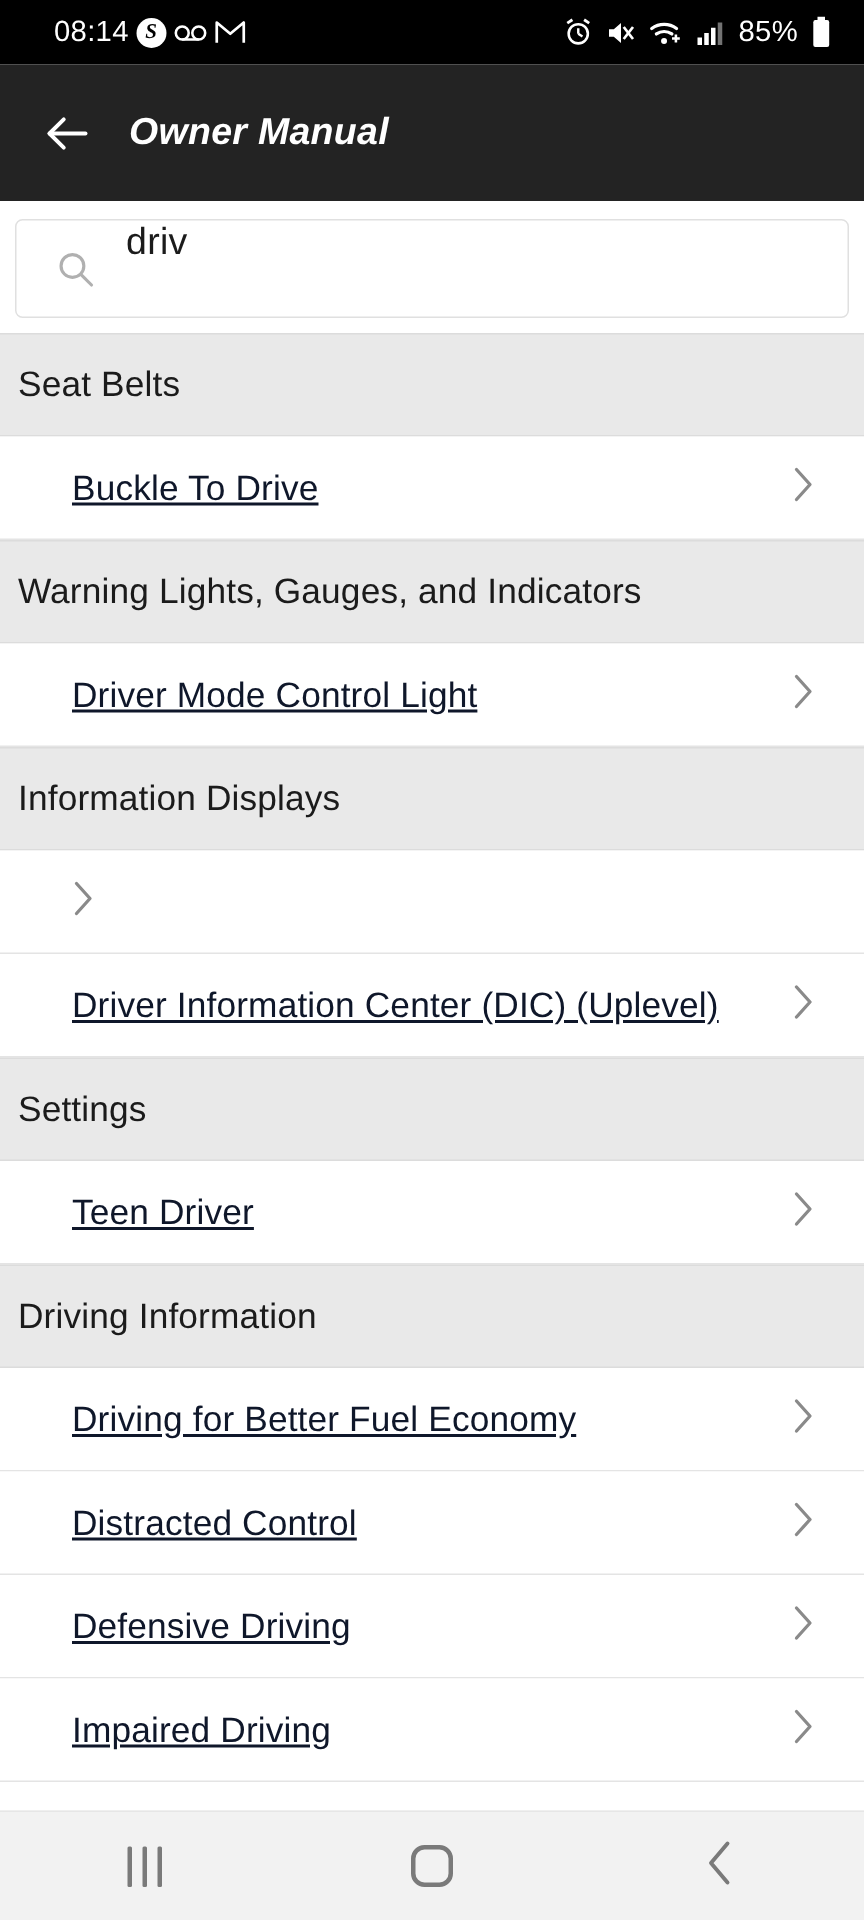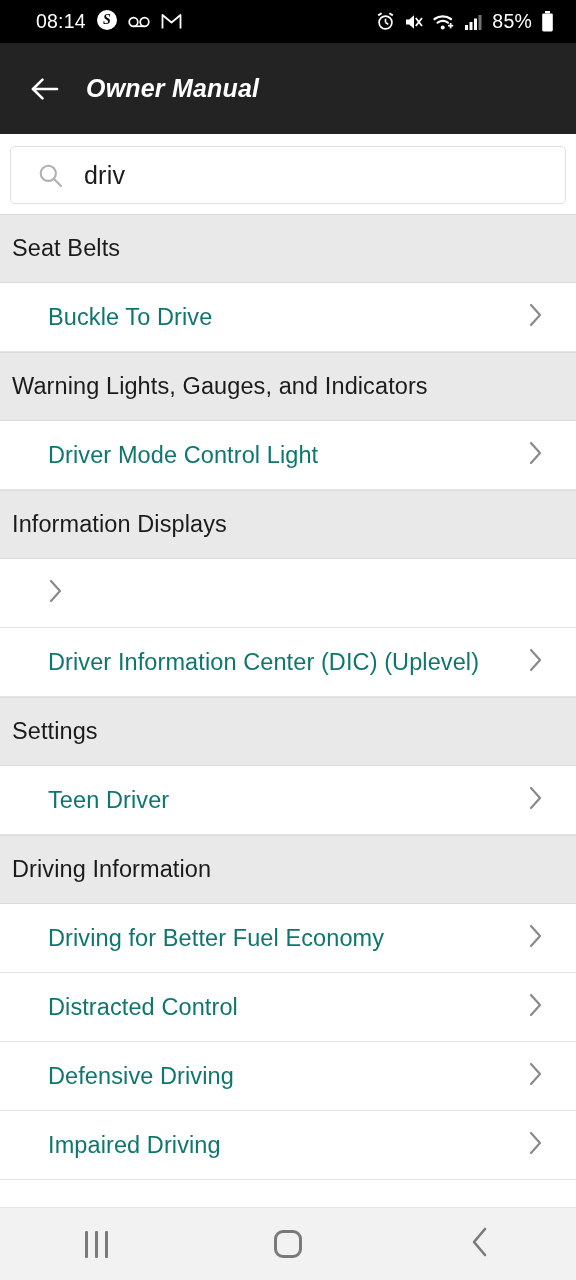--- a/index.html
+++ b/index.html
@@ -10,21 +10,21 @@
     overflow:hidden;
   }
   #screen { position:relative; width:576px; height:1280px; background:#ffffff; }
 
   
   .statusbar {
     height:43px; background:#000000; color:#ffffff;
     display:flex; align-items:center; justify-content:space-between;
     padding:0 22px 0 36px;
   }
-  .sb-left { display:flex; gap:11px; }
+  .sb-left { display:flex; align-items:center; gap:5px; }
   .sb-right { display:flex; align-items:center; gap:9px; }
   .sb-time { font-size:19.5px; font-weight:400; letter-spacing:.2px; }
   .sb-pct { font-size:19.5px; font-weight:400; letter-spacing:.2px; }
   .ic { display:inline-flex; align-items:center; justify-content:center; }
   .skype {
     width:20px; height:20px; border-radius:50%;
     background:#ffffff; color:#000000;
     font-size:14px; font-weight:700; font-style:italic;
     display:flex; align-items:center; justify-content:center;
     font-family:"Liberation Serif", serif;
@@ -36,22 +36,22 @@
     display:flex; align-items:center; padding-left:30px; gap:26px;
   }
   .back-arrow { width:30px; height:30px; }
   .appbar-title {
     color:#ffffff; font-size:25px; font-weight:700; letter-spacing:.2px;font-style:italic;
   }
 
   
   .search-wrap { padding:12px 10px 10px 10px; background:#ffffff; }
   .search-box {
-    height:58px; border:1px solid #e0e0e0; border-radius:5px;
-    background:#ffffff; display:flex; align-items:center;
+    height:66px; border:1px solid #e0e0e0; border-radius:5px;
+    background:#ffffff; display:flex; 
     padding-left:26px; gap:20px;
   }
   .search-value {
     font-size:25px; color:#1b1b1b; letter-spacing:.2px;
   }
 
   
   .list { background:#ffffff; }
   .section-header {
     background:#e9e9e9; height:69px;
@@ -60,22 +60,23 @@
     font-size:23.5px; color:#1b1b1b; letter-spacing:.1px;
     border-top:1px solid #dcdcdc; border-bottom:1px solid #dcdcdc;
   }
   .list-item {
     background:#ffffff; height:69px;
     display:flex; align-items:center; justify-content:space-between;
     padding-left:48px; padding-right:24px;
     border-bottom:1px solid #e4e4e4;
   }
   .list-item-label {
-    font-size:23.5px; color:#0f766e; letter-spacing:.1px;
+    font-size:23.5px; color:#0f172a; letter-spacing:.1px;
     white-space:nowrap;
+    text-decoration:underline;
   }
   .chev {
     width:15px; height:26px; flex:0 0 auto; margin-right:9px;
   }
   .partial-row { height:22px; background:#ffffff; }
 
   
   .navbar {
     position:absolute; left:0; bottom:0; width:576px; height:73px;
     background:#f2f2f2; display:flex; align-items:center;

